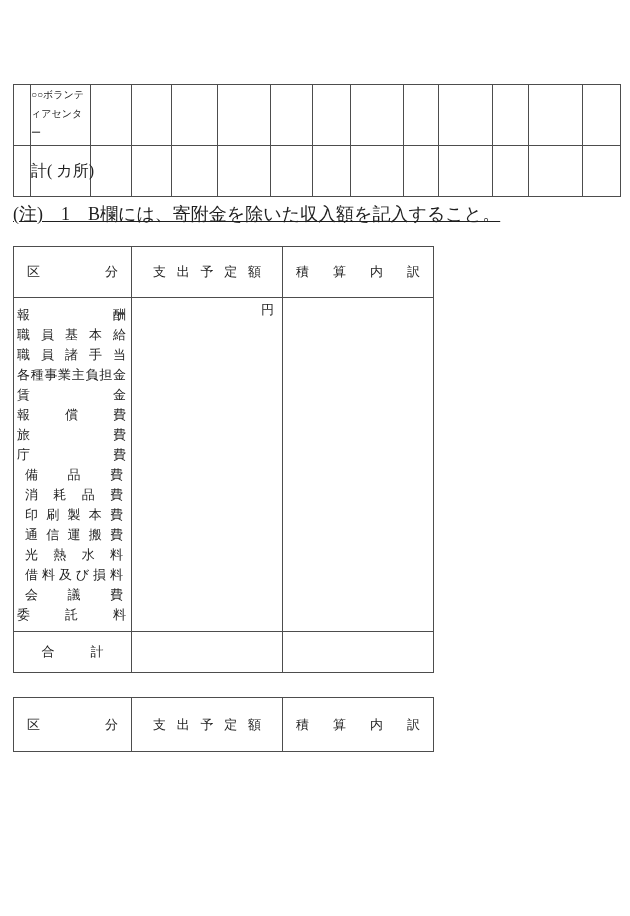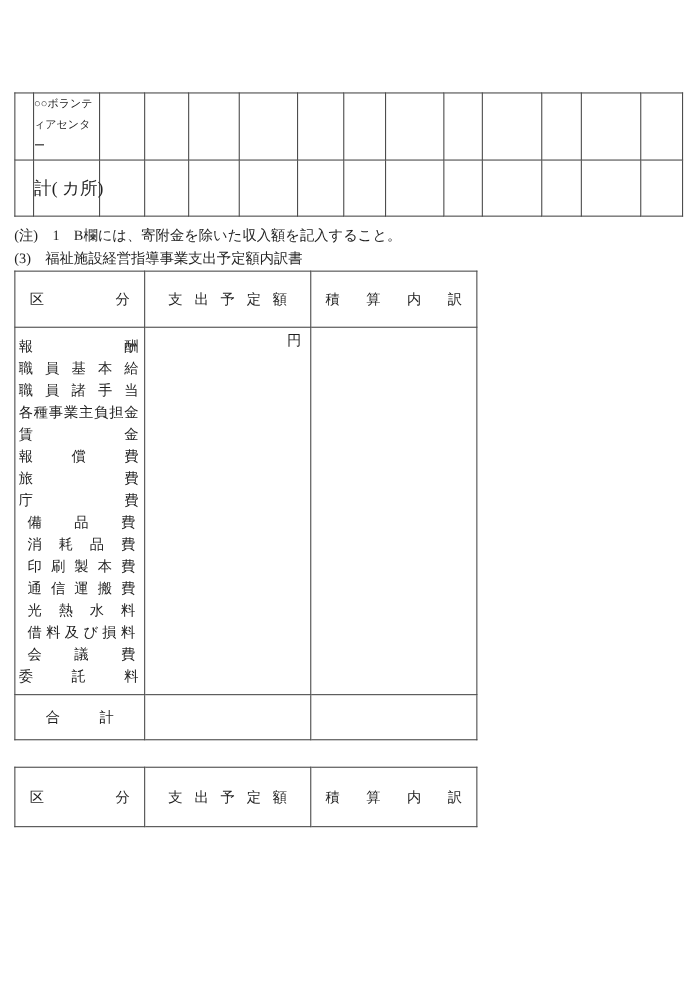--- a/index.html
+++ b/index.html
@@ -58,23 +58,24 @@
   .rowlbl.indent { padding: 0 8px 0 11px; }
   .unit {
     text-align: right;
     padding: 5px 8px 0 0;
     font-size: 13px;
     line-height: 14px;
   }
   .total-row td { vertical-align: middle; font-size: 13px; }
   .textline {
     position: absolute;
-    font-size: 13px;
+    font-size: 18px;
     line-height: 16px;
     white-space: pre;
+    text-decoration: underline;
   }
 </style>
 </head>
 <body>
 
 <div class="page">
 
   <table class="grid" id="top-table" style="left:13px; top:84px;">
     <colgroup id="top-colgroup">
         <col style="width: 17px;">
@@ -123,21 +124,20 @@
           <td></td>
           <td></td>
           <td></td>
           <td></td>
         </tr>
     </tbody>
   </table>
 
   <div class="textline" style="left:13px; top:206px;">(注)　1　B欄には、寄附金を除いた収入額を記入すること。</div>
 
-  <div class="textline" style="left:13px; top:227px;">(3)　福祉施設経営指導事業支出予定額内訳書</div>
 
   <table class="grid sec-table" style="left:13px; top:246px;">
     <colgroup>
       <col style="width:118px">
         <col style="width:151px">
         <col style="width:151px">
     </colgroup>
     <tbody>
       <tr class="hdr-row" style="height:51px;">
         <td>

